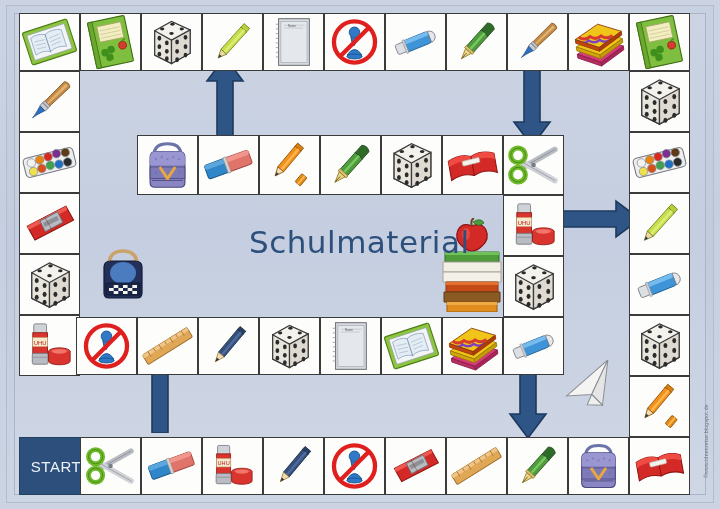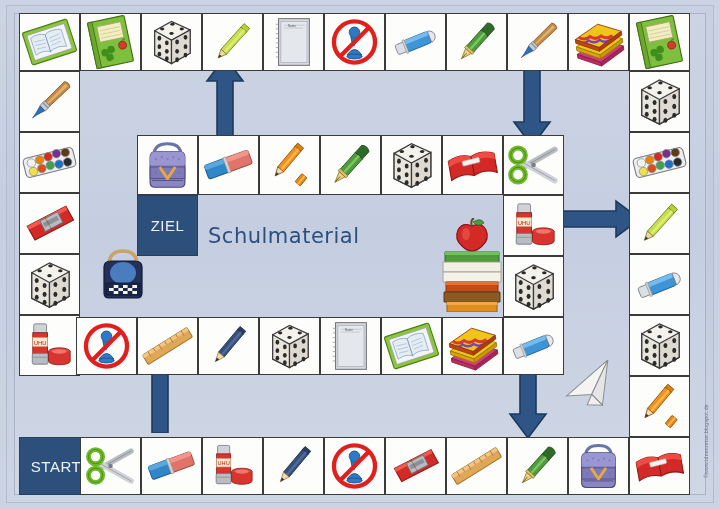--- a/index.html
+++ b/index.html
@@ -40,24 +40,25 @@
     border:1px solid #24405f;
     color:#eef2f8;
     font-size:15px;
     letter-spacing:0.5px;
   }
   .cell .glyph{display:block;width:100%;height:100%;}
 
   #title{
     position:absolute;
     color:#2c4f7c;
-    font-size:21px;
+    font-size:31px;
     letter-spacing:0.5px;
     font-family:"DejaVu Sans", sans-serif;
     white-space:nowrap;
+    margin-left:41px;
   }
   .arrow{position:absolute;}
   #watermark{
     position:absolute;
     font-size:5.2px;
     color:#6d7585;
     letter-spacing:0.2px;
     white-space:nowrap;
     transform-origin:left top;
     transform:rotate(-90deg);
@@ -662,23 +663,20 @@
       <svg class="glyph" viewBox="0 0 60 60">
         <use href="#i-glue"></use>
       </svg>
     </div>
   <div class="cell" style="left:503px;top:256px;width:61px;height:61px">
       <svg class="glyph" viewBox="0 0 60 60">
         <use href="#i-dice"></use>
       </svg>
     </div>
 
-  <div class="cell special" style="left:137px;top:195px;width:61px;height:61px">
-      <span>ZIEL</span>
-    </div>
 
   <div class="cell" style="left:76px;top:317px;width:61px;height:58px">
       <svg class="glyph" viewBox="0 0 60 60">
         <use href="#i-nopiece"></use>
       </svg>
     </div>
   <div class="cell" style="left:137px;top:317px;width:61px;height:58px">
       <svg class="glyph" viewBox="0 0 60 60">
         <use href="#i-ruler"></use>
       </svg>

